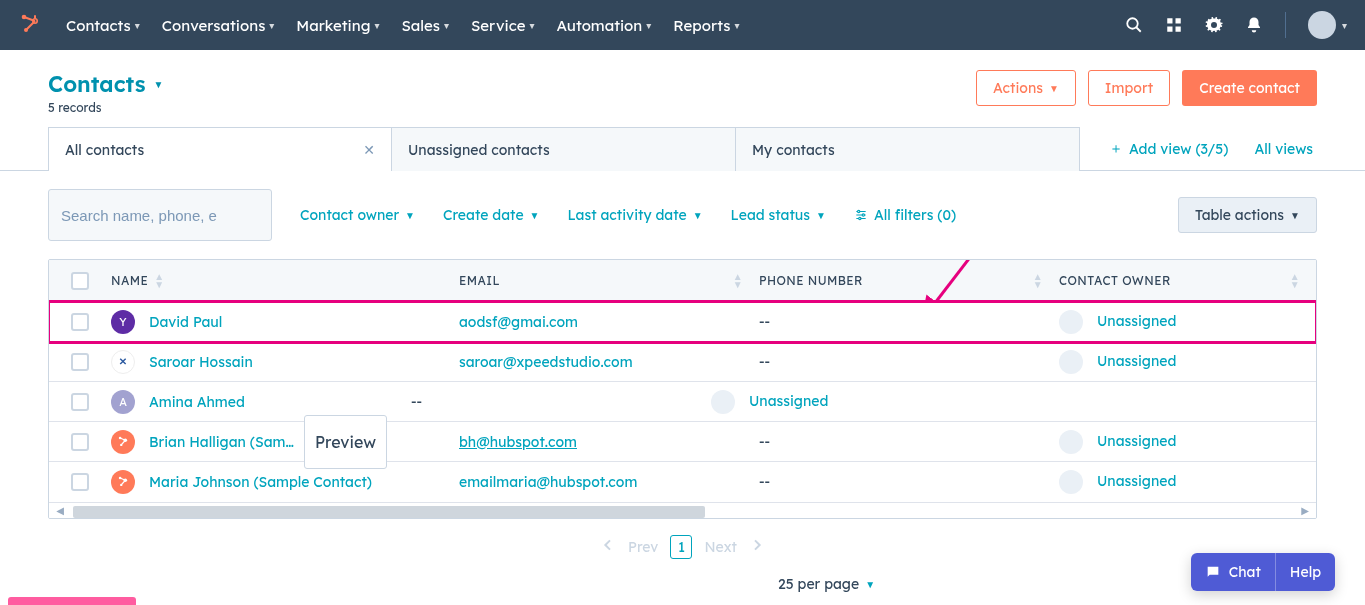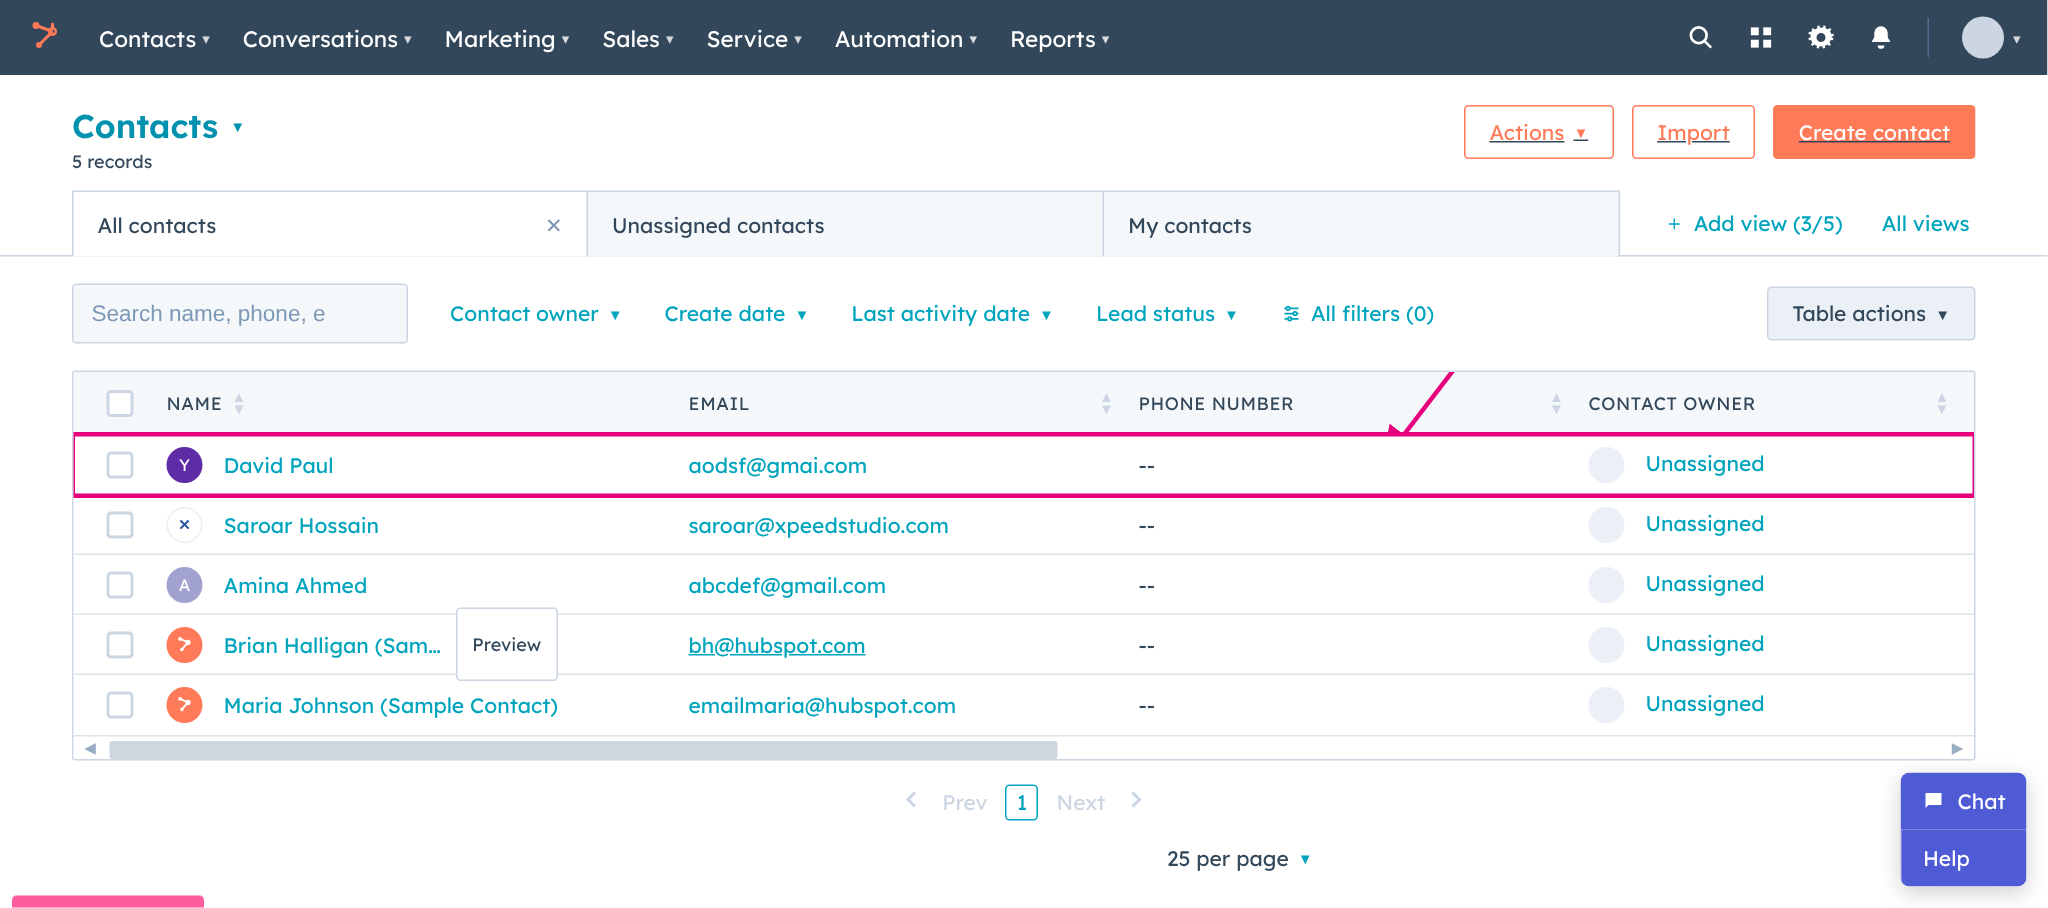--- a/index.html
+++ b/index.html
@@ -26,36 +26,36 @@
   .nav-right{margin-left:auto;display:flex;align-items:center;gap:22px;}
   .nav-icon{cursor:pointer;display:flex;align-items:center;}
   .nav-divider{width:1px;height:26px;background:#516f90;}
   .avatar-nav{width:28px;height:28px;border-radius:50%;background:#cbd6e2;}
   
   .page{padding:0 0 40px 0;}
   .hdr{display:flex;align-items:flex-start;padding:20px 48px 12px 48px;}
   .hdr-left{display:flex;flex-direction:column;}
   .hdr-title{display:flex;align-items:center;gap:8px;color:var(--teal-dark);font-weight:600;font-size:22px;cursor:pointer;}
   .hdr-sub{color:var(--text);font-size:12px;margin-top:2px;}
-  .hdr-right{margin-left:auto;display:flex;gap:12px;text-decoration:underline;}
+  .hdr-right{margin-left:auto;display:flex;gap:12px;}
   .btn{height:36px;padding:0 16px;border-radius:3px;font-size:14px;display:inline-flex;align-items:center;gap:6px;cursor:pointer;border:1px solid transparent;}
   .btn-outline{border:1px solid var(--orange);color:var(--orange);background:#fff;}
   .btn-primary{background:var(--orange);color:#fff;}
   .caret{font-size:10px;}
   
   .tabs-row{display:flex;align-items:stretch;padding:0 48px;height:44px;border-bottom:1px solid var(--border);}
   .tab{flex:0 0 344px;border:1px solid var(--border);border-bottom:none;height:44px;display:flex;align-items:center;padding:0 16px;font-size:14px;background:var(--light);color:var(--text);margin-bottom:-1px;cursor:pointer;}
   .tab + .tab{border-left:none;}
   .tab.active{background:#fff;color:var(--text);}
   .tab .close{margin-left:auto;cursor:pointer;color:#7c98b6;}
   .tabs-actions{margin-left:auto;display:flex;align-items:center;gap:26px;padding-right:4px;color:var(--teal);}
   .link-teal{color:var(--teal);cursor:pointer;font-size:14px;display:inline-flex;align-items:center;gap:6px;}
   
   .filters{display:flex;align-items:center;gap:28px;padding:18px 48px;}
-  .search{width:224px;height:40px;border:1px solid var(--border);background:var(--light);border-radius:3px;display:flex;align-items:center;padding:0 10px;color:#7c98b6;}
+  .search{width:224px;height:52px;border:1px solid var(--border);background:var(--light);border-radius:3px;display:flex;align-items:center;padding:0 10px;color:#7c98b6;}
   .search input{flex:1;border:none;background:transparent;outline:none;font-size:15px;color:var(--text);}
   .search input::placeholder{color:#7c98b6;}
   .filter-drop{color:var(--teal);cursor:pointer;font-size:14px;display:inline-flex;align-items:center;gap:6px;}
   .filters-right{margin-left:auto;display:flex;gap:16px;}
   .btn-grey{background:var(--light2);border:1px solid var(--border);color:var(--text);}
   .btn-ghost{background:#fff;border:1px solid var(--border);color:var(--text);}
   
   .table-wrap{margin:0 48px;border:1px solid var(--border);border-radius:2px;overflow:hidden;position:relative;}
   .thead{display:flex;align-items:center;height:42px;background:var(--light);font-size:12px;letter-spacing:.4px;color:var(--text);border-bottom:1px solid #dfe3eb;}
   .col-ck{flex:0 0 62px;display:flex;align-items:center;justify-content:center;}
@@ -71,38 +71,38 @@
   .row a{color:var(--teal);text-decoration:none;}
   .row .uline{text-decoration:underline;}
   .ck{width:18px;height:18px;border:2px solid var(--border);border-radius:3px;background:#fff;}
   .ava{width:24px;height:24px;border-radius:50%;display:inline-flex;align-items:center;justify-content:center;font-size:11px;color:#fff;margin-right:14px;}
   .ava.purple{background:#5e2ca5;}
   .ava.x{background:#fff;border:1px solid #eee;}
   .ava.a{background:#a2a2d0;}
   .ava.hs{background:var(--orange);}
   .owner-ava{width:24px;height:24px;border-radius:50%;background:#eaf0f6;display:inline-block;margin-right:14px;vertical-align:middle;}
   .namecell{display:flex;align-items:center;}
-  .preview-btn{margin-left:10px;font-size:12px;padding:16px 10px;border:1px solid var(--border);border-radius:3px;background:#fff;color:var(--text);}
+  .preview-btn{margin-left:10px;font-size:16px;padding:16px 10px;border:1px solid var(--border);border-radius:3px;background:#fff;color:var(--text);}
   .row.highlight{outline:3px solid #e6007e;outline-offset:-1px;position:relative;z-index:2;}
   .scroll-row{height:16px;background:#fff;display:flex;align-items:center;border-top:1px solid #dfe3eb;position:relative;}
   .scroll-track{position:absolute;left:2px;right:2px;height:14px;background:#fff;}
   .scroll-thumb{position:absolute;left:22px;width:632px;height:12px;top:2px;background:#cfd6dd;border-radius:2px;}
   .scroll-arrow{position:absolute;width:14px;text-align:center;color:#99acc2;font-size:10px;}
   .scroll-arrow.l{left:2px;}
   .scroll-arrow.r{right:2px;}
   
   .arrow-anno{position:absolute;pointer-events:none;}
   
   .pager{display:flex;align-items:center;justify-content:center;gap:12px;padding:16px 0;color:#7c98b6;}
   .pager .cur{border:1px solid var(--teal);color:var(--teal);width:22px;height:24px;display:inline-flex;align-items:center;justify-content:center;border-radius:3px;}
   .pager .dis{color:#cbd6e2;}
   .perpage{position:absolute;left:730px;color:var(--text);display:inline-flex;align-items:center;gap:6px;}
   .pager-wrap{position:relative;margin:0 48px;}
   
-  .chat-pill{position:fixed;right:14px;bottom:14px;display:flex;border-radius:6px;overflow:hidden;box-shadow:0 4px 14px rgba(0,0,0,.18);flex-direction:column;}
+  .chat-pill{position:fixed;right:30px;bottom:14px;display:flex;border-radius:6px;overflow:hidden;box-shadow:0 4px 14px rgba(0,0,0,.18);}
   .chat-pill .seg{background:var(--pill);color:#fff;height:38px;display:flex;align-items:center;padding:0 14px;gap:8px;font-size:14px;}
   .chat-pill .seg + .seg{border-left:1px solid rgba(255,255,255,.3);}
   
   .pink-tab{position:fixed;left:8px;bottom:0;width:128px;height:8px;background:#ff5ca0;border-radius:3px 3px 0 0;}
 </style>
 </head>
 <body>
 
 <div class="nav">
   <div class="logo">
@@ -332,21 +332,20 @@
           <div class="col-owner"><span class="owner-ava"></span><a href="#">Unassigned</a></div>
         </div>
         <div class="row">
           <div class="col-ck">
             <div class="ck"></div>
           </div>
           <div class="col-name namecell">
             <span class="ava a">A</span>
             <a href="#">Amina Ahmed</a>
           </div>
-          <div class="col-email"><a href="#" class="">abcdef@gmail.com</a></div>
           <div class="col-phone">--</div>
           <div class="col-owner"><span class="owner-ava"></span><a href="#">Unassigned</a></div>
         </div>
         <div class="row">
           <div class="col-ck">
             <div class="ck"></div>
           </div>
           <div class="col-name namecell">
             <span class="ava hs">
               <svg width="14" height="14" viewBox="0 0 24 24">

